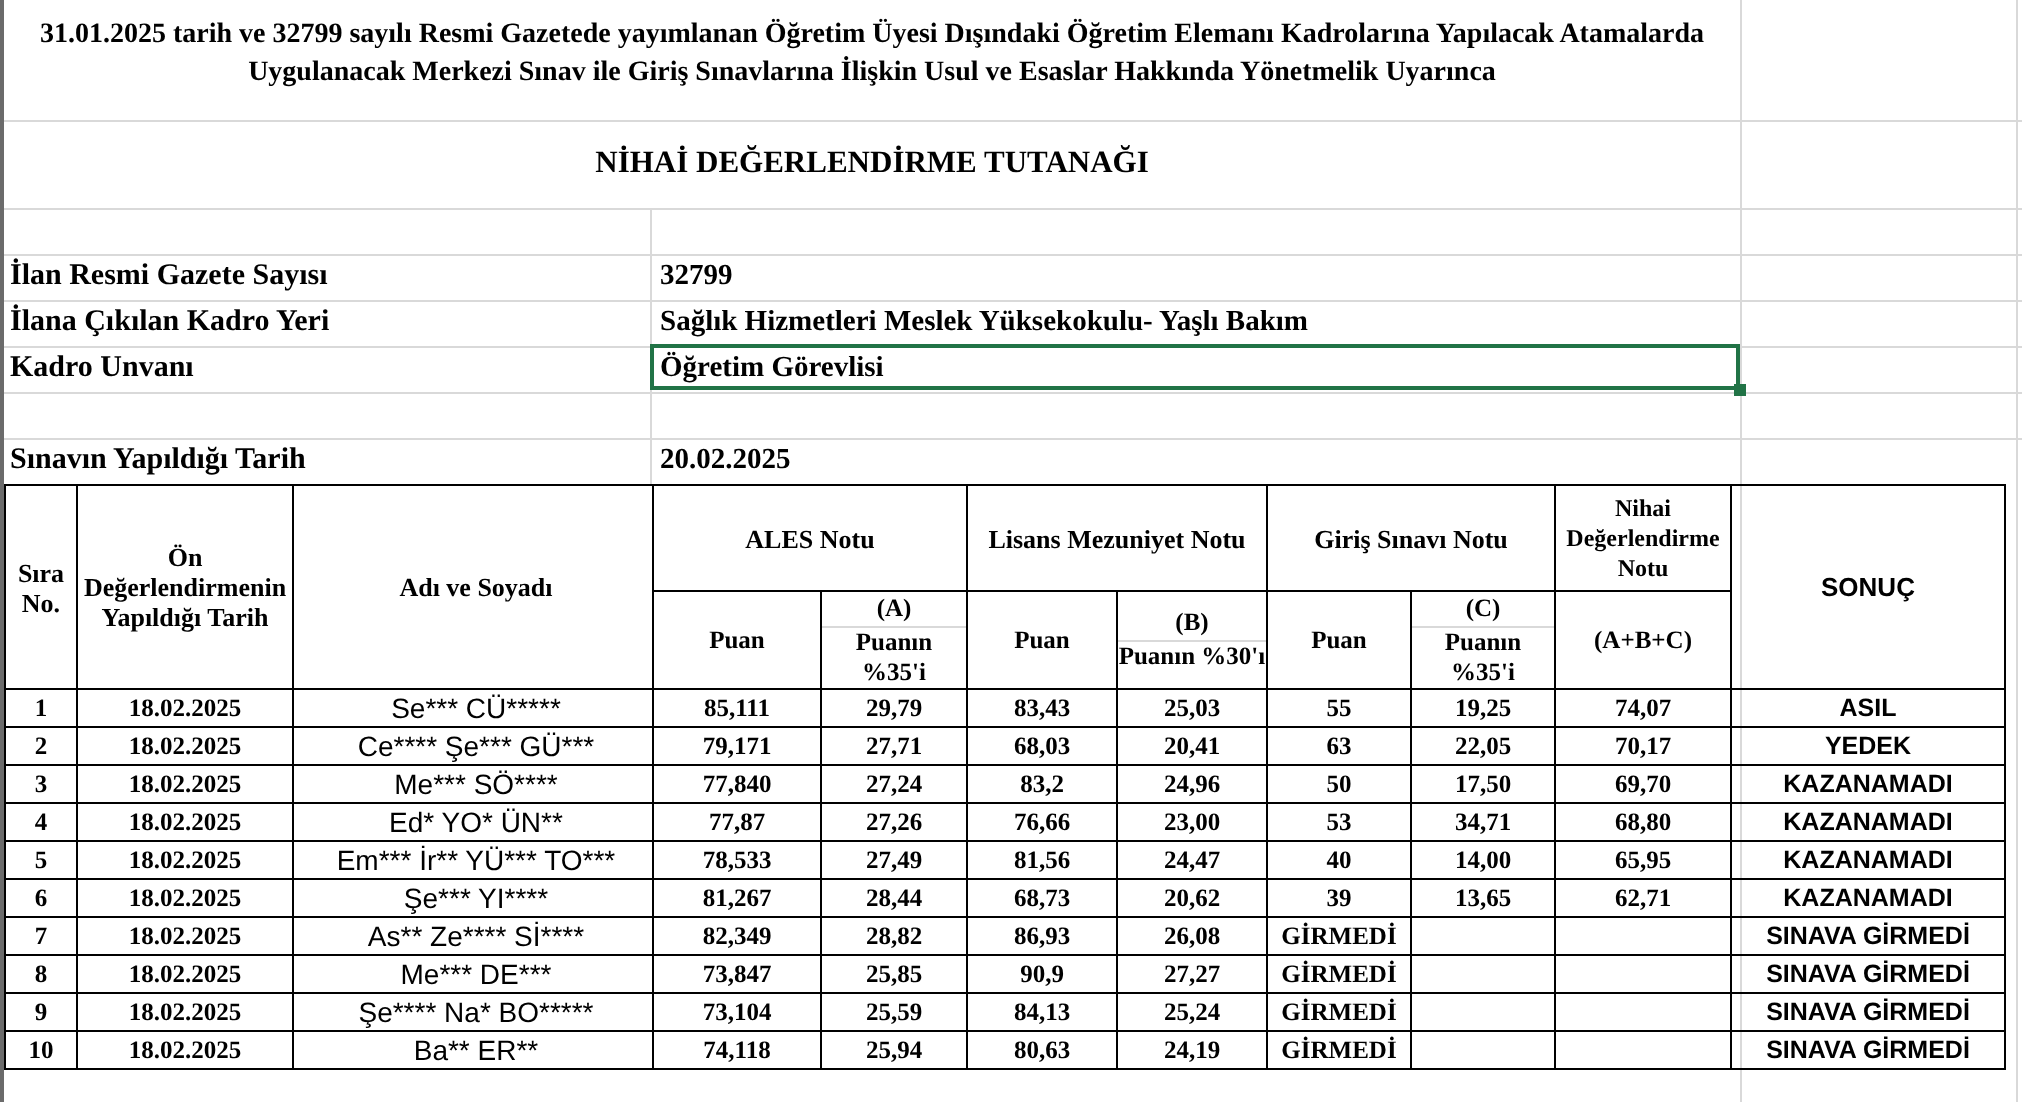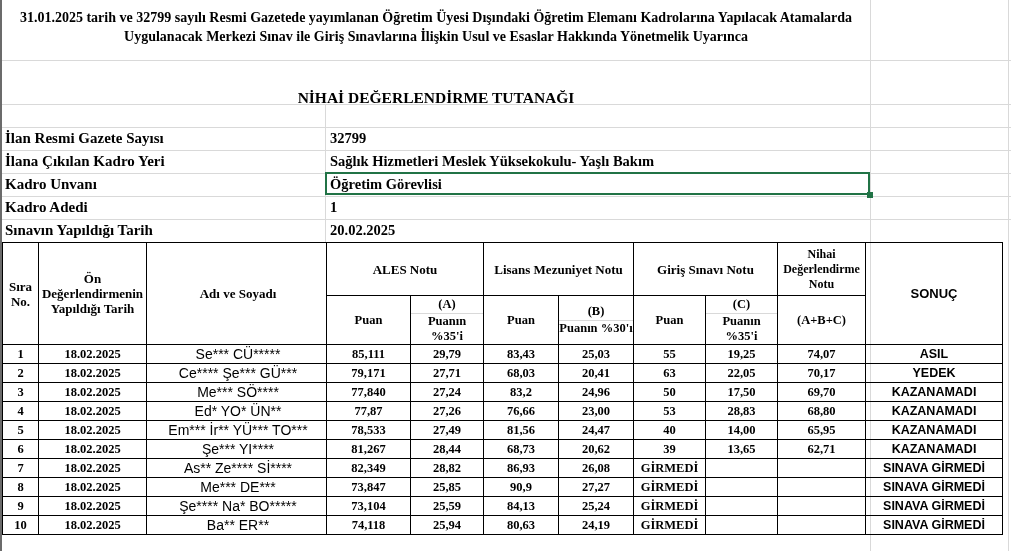--- a/index.html
+++ b/index.html
@@ -6,21 +6,21 @@
   body { width: 1011px; height: 551px; overflow: hidden; position: relative;
          font-family: "Liberation Serif", serif; color: #000; }
   .sheet { position: absolute; left: 0; top: 0; width: 1011px; height: 551px; }
   .leftbar { position: absolute; left: 0; top: 0; width: 2px; height: 551px; background: #6b6b6b; }
   .gridv { position: absolute; top: 0; width: 1px; background: #d9d9d9; }
   .gridh { position: absolute; left: 2px; height: 1px; background: #d9d9d9; }
 
   .title-lines { position: absolute; left: 2px; top: 8px; width: 868px; text-align: center;
                  font-weight: bold; font-size: 14px; line-height: 19px; }
   .doc-title { position: absolute; left: 2px; top: 73px; width: 868px; text-align: center;
-               font-weight: bold; font-size: 15.5px; margin-top: 16px; }
+               font-weight: bold; font-size: 15.5px; }
 
   .info-row { position: absolute; left: 2px; height: 23px; width: 868px; }
   .info-label { position: absolute; left: 3px; top: 2px; font-weight: bold; font-size: 15px; }
   .info-value { position: absolute; left: 328px; top: 2px; font-weight: bold; font-size: 14.5px; }
   .selected-cell { position: absolute; left: 325px; top: 172px; width: 545px; height: 23px;
                    border: 2px solid #217346; box-sizing: border-box; }
   .fill-handle { position: absolute; left: 867px; top: 192px; width: 6px; height: 6px; background: #217346; }
 
   table.grid { position: absolute; left: 2px; top: 242px; border-collapse: collapse; table-layout: fixed; }
   table.grid td { border: 1px solid #000; padding: 0; text-align: center; vertical-align: middle;
@@ -63,24 +63,20 @@
     <span class="info-label">İlan Resmi Gazete Sayısı</span>
     <span class="info-value">32799</span>
   </div>
   <div class="info-row" style="top:174px;">
     <span class="info-label">Kadro Unvanı</span>
     <span class="info-value">Öğretim Görevlisi</span>
   </div>
   <div class="info-row" style="top:151px;">
     <span class="info-label">İlana Çıkılan Kadro Yeri</span>
     <span class="info-value">Sağlık Hizmetleri Meslek Yüksekokulu- Yaşlı Bakım</span>
-  </div>
-  <div class="info-row" style="top:197px;">
-    <span class="info-label">Kadro Adedi</span>
-    <span class="info-value">1</span>
   </div>
   <div class="info-row" style="top:220px;">
     <span class="info-label">Sınavın Yapıldığı Tarih</span>
     <span class="info-value">20.02.2025</span>
   </div>
 
   <div class="selected-cell"></div>
   <div class="fill-handle"></div>
 
   <table class="grid">
@@ -172,21 +168,21 @@
 
   <tr class="data">
     <td>4</td>
     <td>18.02.2025</td>
     <td class="name">Ed* YO* ÜN**</td>
     <td>77,87</td>
     <td>27,26</td>
     <td>76,66</td>
     <td>23,00</td>
     <td>53</td>
-    <td>28,83</td>
+    <td>34,71</td>
     <td>68,80</td>
     <td class="result">KAZANAMADI</td>
   </tr>
 
   <tr class="data">
     <td>5</td>
     <td>18.02.2025</td>
     <td class="name">Em*** İr** YÜ*** TO***</td>
     <td>78,533</td>
     <td>27,49</td>

